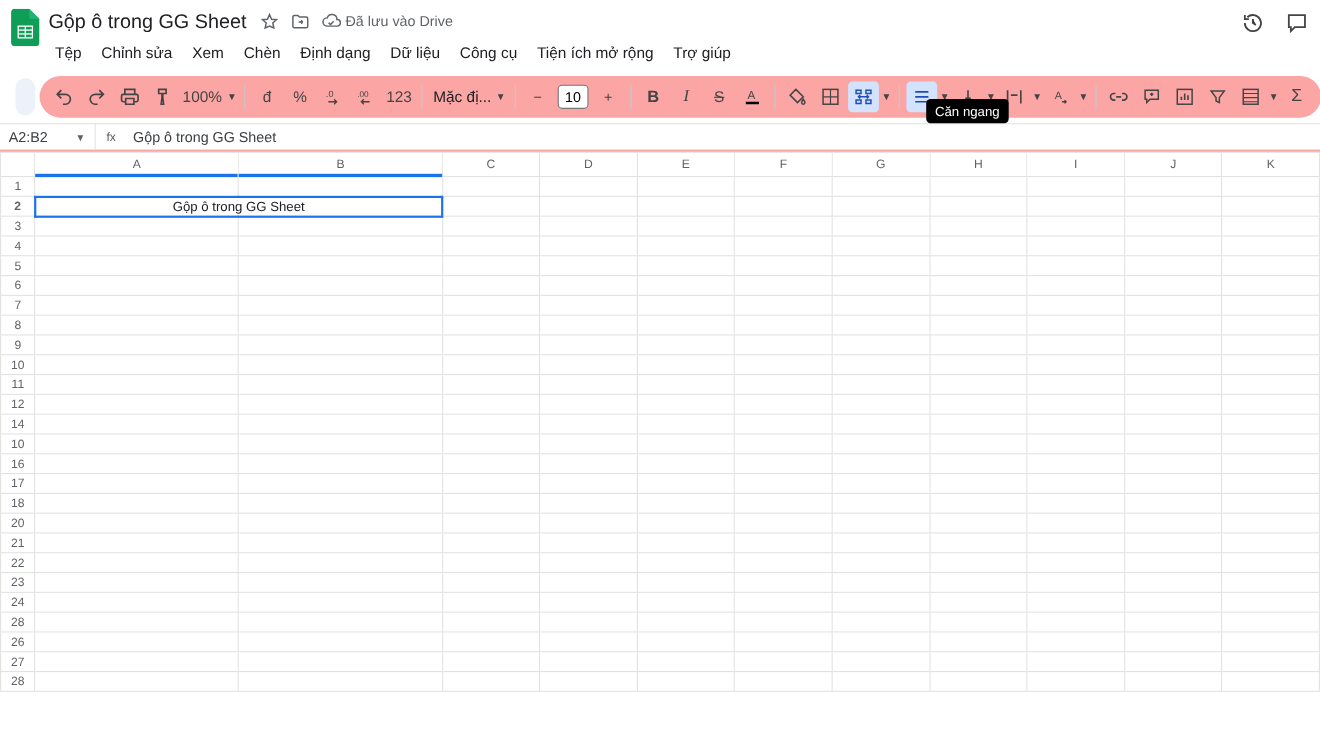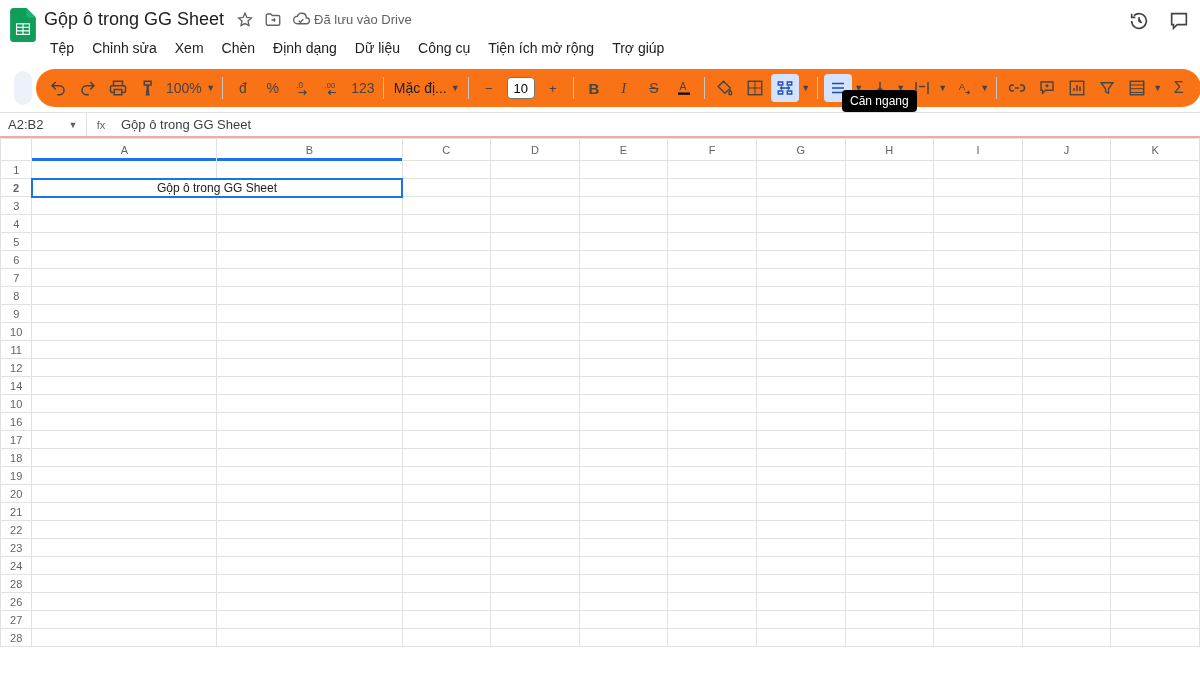--- a/index.html
+++ b/index.html
@@ -16,21 +16,21 @@
   .title-icons .ic { width:18px; height:18px; display:flex; align-items:center; justify-content:center; }
   .drive-status { display:flex; align-items:center; gap:4px; color:#5f6368; font-size:13px;}
   .menu-row { display:flex; gap:2px; padding:4px 0 4px 2px;}
   .menu-item { padding:4px 8px; border-radius:4px; font-size:14px; color:#202124; cursor:pointer;}
   .hdr-right { display:flex; align-items:center; gap:18px; padding-top:6px; color:#444;}
   .hdr-right .ic { width:22px; height:22px; }
 
   
   .toolbar { display:flex; align-items:center; gap:4px; padding:5px 14px; }
   .pill { display:flex; align-items:center; gap:6px; background:#edf2fa; border-radius:18px; padding:7px 6px 7px 12px; height:34px; width:80px; overflow:hidden; color:#444;}
-  .tb-row { display:flex; align-items:center; gap:2px; background:#f97316; border-radius:22px; padding:3px 8px; height:38px; flex:1;}
+  .tb-row { display:flex; align-items:center; gap:2px; background:#fca5a5; border-radius:22px; padding:3px 8px; height:38px; flex:1;}
   .tb-btn { width:28px; height:28px; display:flex; align-items:center; justify-content:center; border-radius:4px; color:#444; cursor:pointer;}
   .tb-btn.active { background:#d3e3fd; }
   .tb-sep { width:1px; height:22px; background:#c7c7c7; margin:0 4px;}
   .tb-txt { font-size:14px; color:#444; padding:0 2px;}
   .zoom { display:flex; align-items:center; gap:2px;}
   .fontname { display:flex; align-items:center; gap:4px; font-size:14px; padding:0 4px; max-width:72px; overflow:hidden; white-space:nowrap;}
   .fontsize { display:flex; align-items:center; gap:4px;}
   .fontsize input { width:28px; height:22px; border:1px solid #747775; border-radius:4px; text-align:center; font-size:13px;}
   .drop { width:10px; font-size:9px; color:#444; text-align:center;}
   .tooltip { position:absolute; background:#000000; color:#fff; font-size:12px; padding:4px 8px; border-radius:4px; top:90px; left:842px; white-space:nowrap;}
@@ -555,34 +555,20 @@
           <td></td>
           <td></td>
           <td></td>
           <td></td>
           <td></td>
           <td></td>
           <td></td>
           <td></td>
         </tr>
         <tr>
-          <th>19</th>
-          <td></td>
-          <td></td>
-          <td></td>
-          <td></td>
-          <td></td>
-          <td></td>
-          <td></td>
-          <td></td>
-          <td></td>
-          <td></td>
-          <td></td>
-        </tr>
-        <tr>
           <th>20</th>
           <td></td>
           <td></td>
           <td></td>
           <td></td>
           <td></td>
           <td></td>
           <td></td>
           <td></td>
           <td></td>

